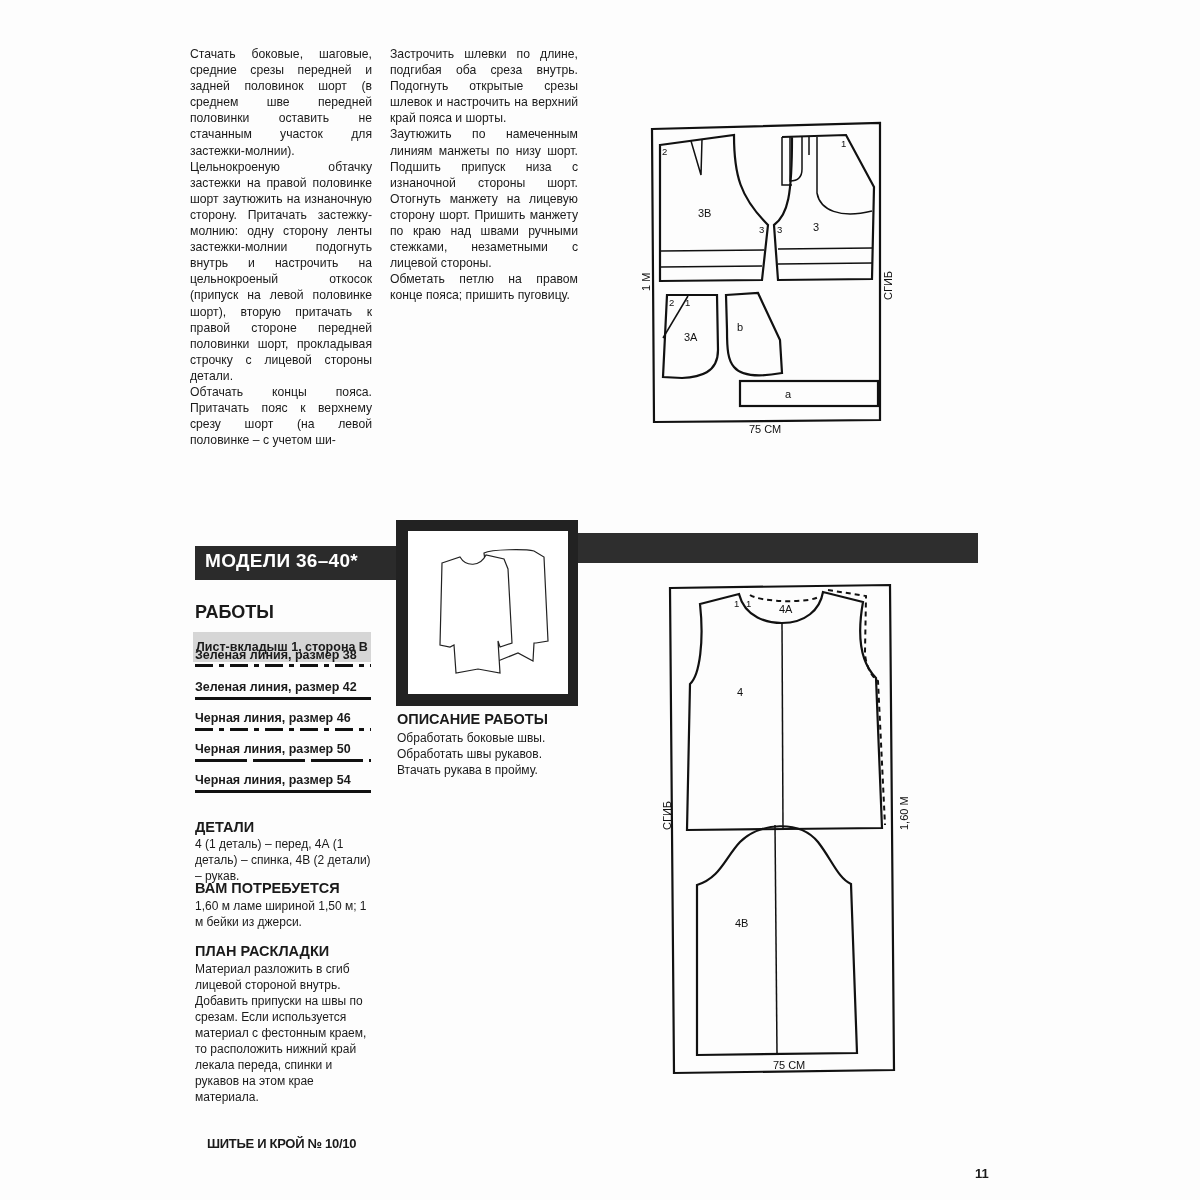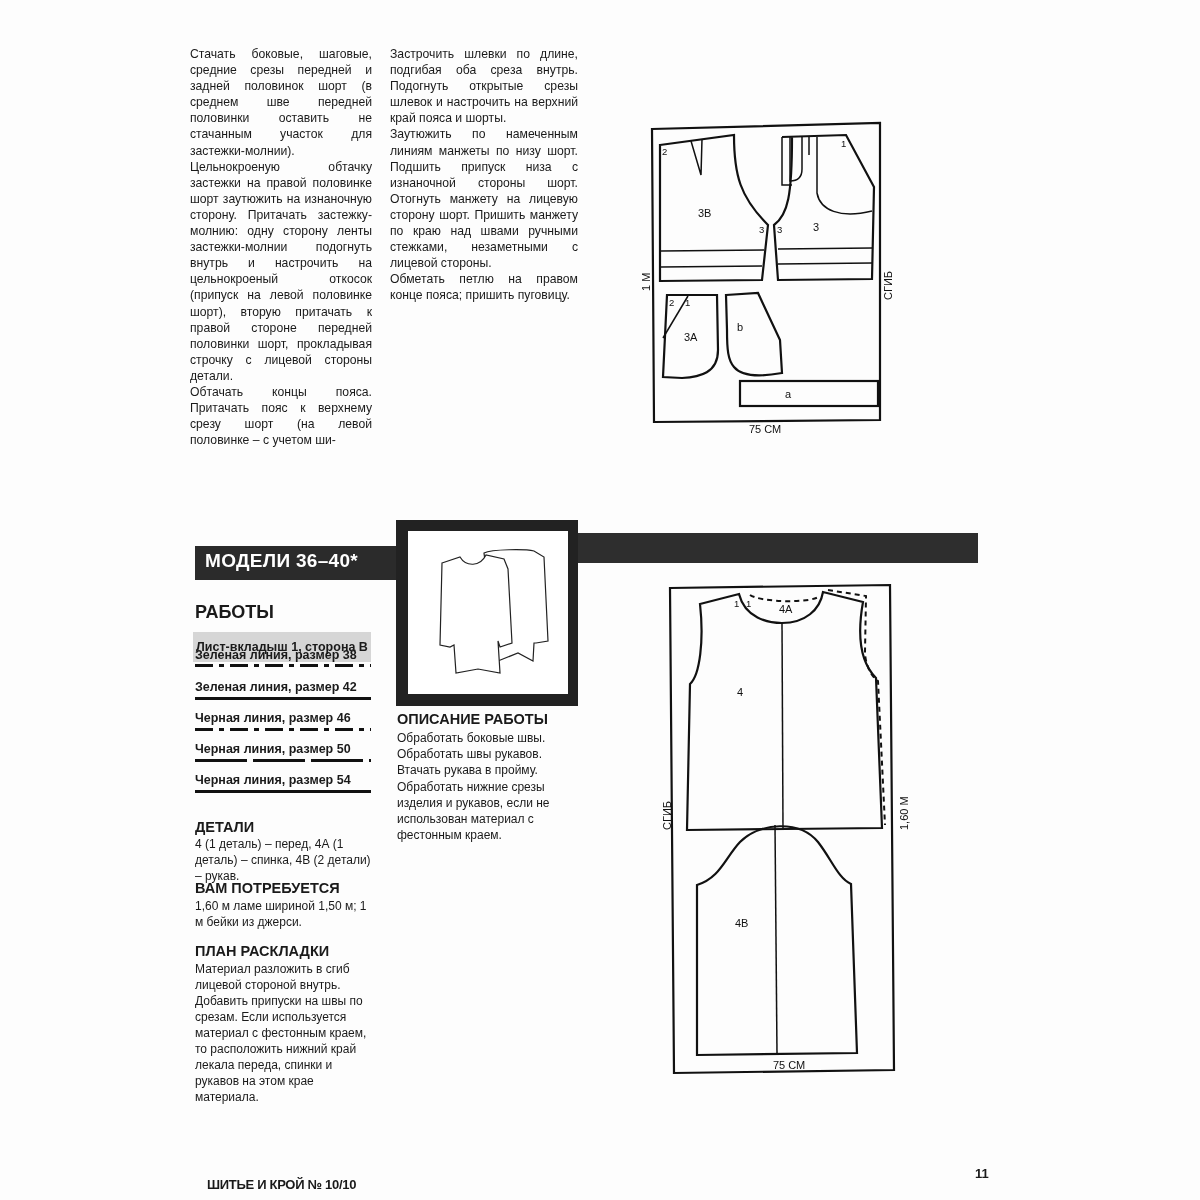--- a/index.html
+++ b/index.html
@@ -19,21 +19,21 @@
   #thumb-inner { position:absolute; left:408px; top:531px; width:160px; height:163px; background:#fff; }
   .h-blouse { position:absolute; left:195px; top:602px; font-size:18px; font-weight:bold; }
   #sheet-ref { position:absolute; left:193px; top:632px; font-size:12.5px; font-weight:bold; background:#d6d6d6; padding:8px 3px; }
   .line-label { position:absolute; left:195px; font-size:12.5px; font-weight:bold; }
   .line-sample { position:absolute; left:195px; width:176px; height:3px; }
   .sec-h { position:absolute; left:195px; font-size:14.5px; font-weight:bold; }
   .sec-t { position:absolute; left:195px; width:180px; font-size:12px; line-height:16px; }
   #work-h { position:absolute; left:397px; top:711px; font-size:14.5px; font-weight:bold; }
   #work-t { position:absolute; left:397px; top:730px; width:186px; font-size:12px; line-height:16.2px; }
   #work-t p { margin:0; }
-  #footer-title { position:absolute; left:195px; top:1177px; font-size:13px; font-weight:bold; letter-spacing:-0.3px;padding-left:12px; }
+  #footer-title { position:absolute; left:195px; top:1136px; font-size:13px; font-weight:bold; letter-spacing:-0.3px;padding-left:12px; }
   #page-num { position:absolute; left:975px; top:1166px; font-size:13px; font-weight:bold; }
 </style>
 </head>
 <body>
 
 <div id="col1" class="col">
   <p>Стачать боковые, шаговые, средние срезы передней и задней половинок шорт (в среднем шве передней половинки оставить не стачанным участок для застежки-молнии). Цельнокроеную обтачку застежки на правой половинке шорт заутюжить на изнаночную сторону. Притачать застежку-молнию: одну сторону ленты застежки-молнии подогнуть внутрь и настрочить на цельнокроеный откосок (припуск на левой половинке шорт), вторую притачать к правой стороне передней половинки шорт, прокладывая строчку с лицевой стороны детали.</p>
   <p>Обтачать концы пояса. Притачать пояс к верхнему срезу шорт (на левой половинке – с учетом ши-</p>
 </div>
 <div id="col2" class="col">
@@ -132,21 +132,20 @@
 <div class="sec-h" style="top:880px">ВАМ ПОТРЕБУЕТСЯ</div>
 <div class="sec-t" style="top:898px">1,60 м ламе шириной 1,50 м; 1 м бейки из джерси.</div>
 
 <div class="sec-h" style="top:943px">ПЛАН РАСКЛАДКИ</div>
 <div class="sec-t" style="top:961px">Материал разложить в сгиб лицевой стороной внутрь. Добавить припуски на швы по срезам. Если используется материал с фестонным краем, то расположить нижний край лекала переда, спинки и рукавов на этом крае материала.</div>
 
 <div id="work-h">ОПИСАНИЕ РАБОТЫ</div>
 <div id="work-t">
   <p>Обработать боковые швы.</p>
   <p>Обработать швы рукавов. Втачать рукава в пройму.</p>
-  <p>Обработать нижние срезы изделия и рукавов, если не использован материал с фестонным краем.</p>
 </div>
 
 <svg class="diagram" style="left:660px;top:580px;" width="250" height="500" viewBox="0 0 250 500">
   <g fill="none" stroke="#111" stroke-width="2.2">
     <polygon points="10,8 230,5 234,490 14,493"></polygon>
 
     <path d="M40,24 L79,14 C85,38 108,43 122,43 C145,43 160,30 163,12 L203,22 C198,50 198,80 216,98 L222,248 L27,250 L30,104 C40,95 44,60 40,24 Z"></path>
     <line x1="122" y1="43" x2="123" y2="249" stroke-width="1.5"></line>
     <path d="M90,15 C100,22 150,24 160,16" stroke-dasharray="5,4" stroke-width="2"></path>
     <path d="M168,10 L206,16 L205,72 C205,82 210,96 218,101 L225,245" stroke-dasharray="5,4" stroke-width="2"></path>

